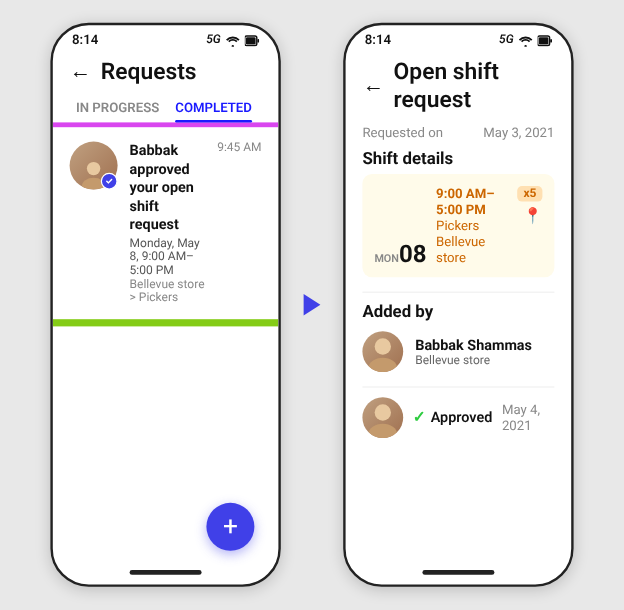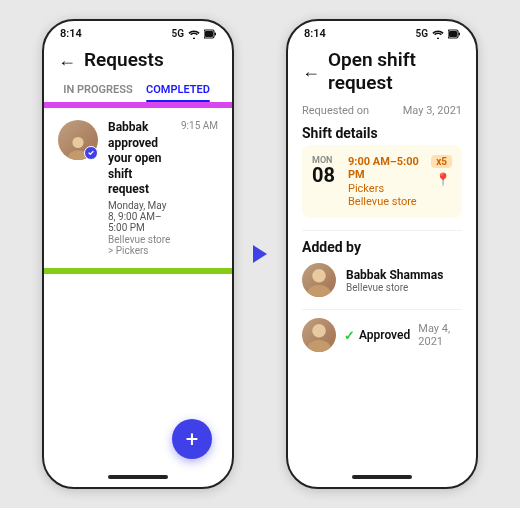--- a/index.html
+++ b/index.html
@@ -36,20 +36,21 @@
       padding: 6px 16px 2px 16px;
       font-size: 11px;
       font-weight: 600;
       color: #111;
     }
     .status-icons {
       display: flex;
       align-items: center;
       gap: 3px;
       font-size: 10px;
+      font-style: italic;
     }
     .phone-content {
       flex: 1;
       display: flex;
       flex-direction: column;
       overflow: hidden;
     }
 
     
     .header-bar {
@@ -63,21 +64,21 @@
       margin-right: 8px;
       cursor: pointer;
     }
     .header-title {
       font-size: 19px;
       font-weight: 600;
       color: #111;
     }
     .tabs {
       display: flex;
-      border-bottom: 6px solid #d946ef;
+      border-bottom: 4px solid #d946ef;
       padding: 0 14px;
       align-items: center;
     }
     .tab {
       flex: 1;
       text-align: center;
       padding: 8px 0 6px 0;
       font-size: 11px;
       font-weight: 600;
       color: #888;
@@ -219,22 +220,22 @@
     .shift-card {
       margin: 0 14px 8px 14px;
       background: #fffbea;
       border-radius: 8px;
       padding: 10px 10px;
       display: flex;
       gap: 8px;
     }
     .shift-day {
       display: flex;
-      flex-direction: column;
-      align-items: flex-start;
+      flex-direction: row;
+      align-items: flex-end;
       min-width: 28px;
     }
     .day-label {
       font-size: 9px;
       color: #888;
       font-weight: 600;
       text-transform: uppercase;
     }
     .day-num {
       font-size: 20px;
@@ -380,21 +381,21 @@
               <circle cx="4" cy="4" r="4" fill="#4040e8"></circle>
               <path d="M2 4l1.3 1.4L6 2.5" stroke="#fff" stroke-width="1.2" stroke-linecap="round" stroke-linejoin="round"></path>
             </svg>
           </div>
         </div>
         <div class="notification-text">
           <div class="notif-title">Babbak approved your open shift request</div>
           <div class="notif-sub">Monday, May 8, 9:00 AM–5:00 PM</div>
           <div class="notif-route">Bellevue store &gt; Pickers</div>
         </div>
-        <div class="notif-time">9:15 AM</div>
+        <div class="notif-time">9:45 AM</div>
       </div>
       <div class="fab">+</div>
     </div>
     <div class="home-indicator"></div>
   </div>
 
   <div class="arrow-container">
     <div class="arrow-right"></div>
   </div>
 

